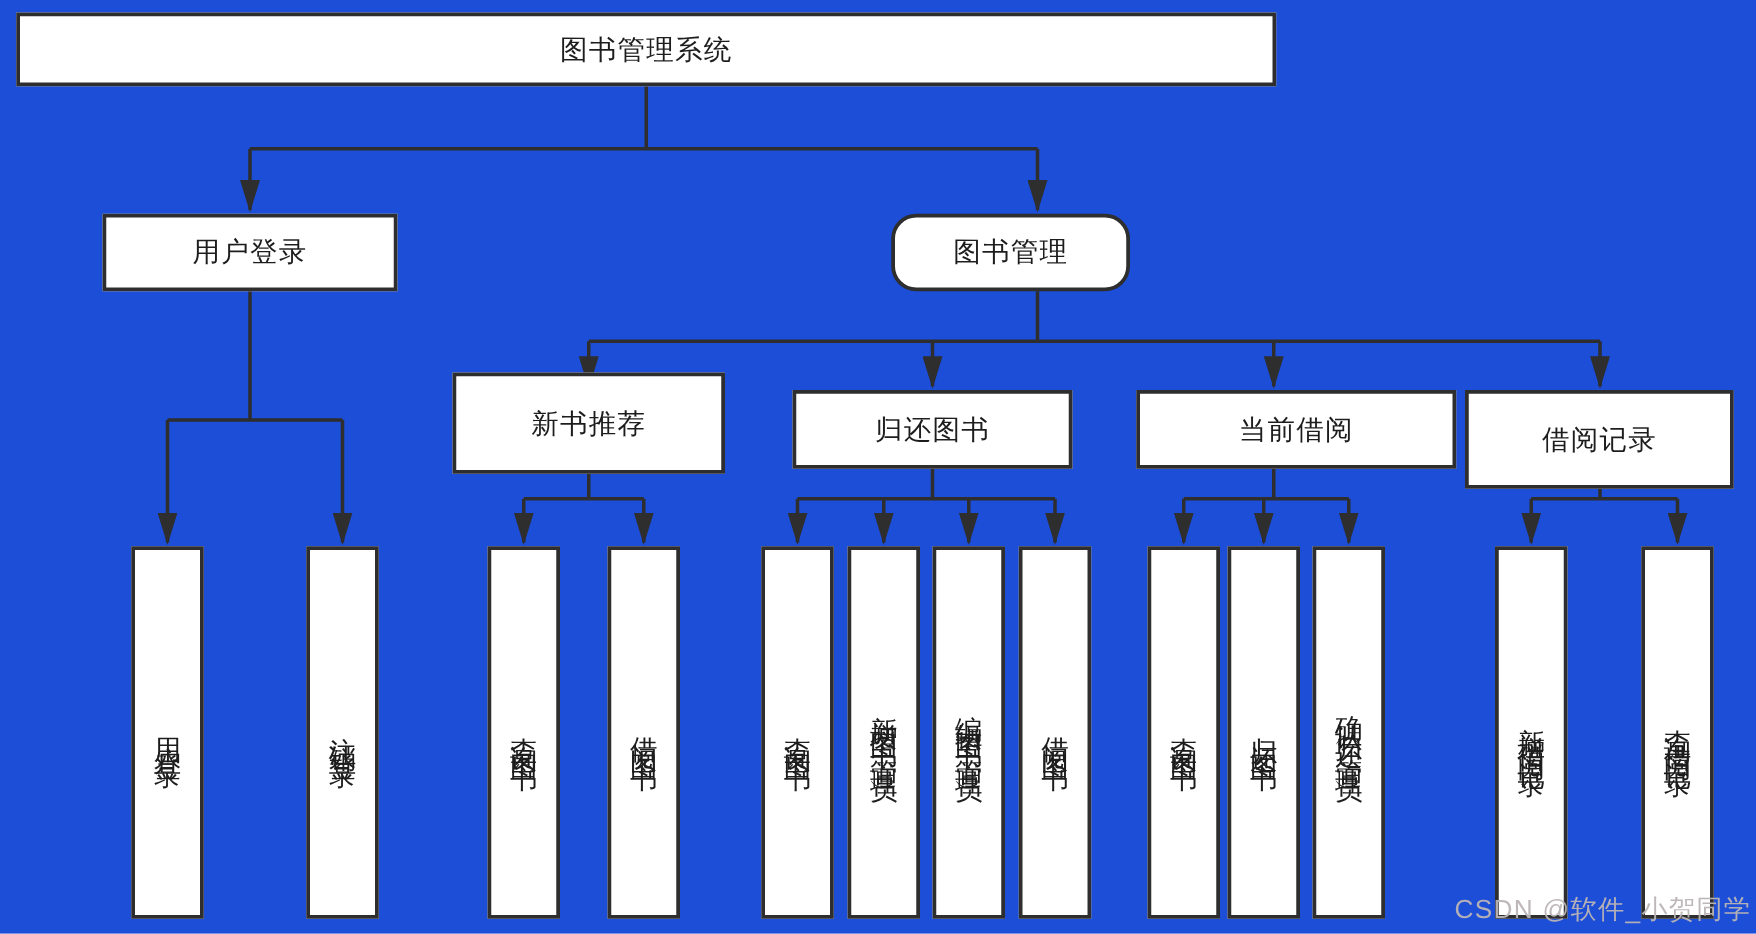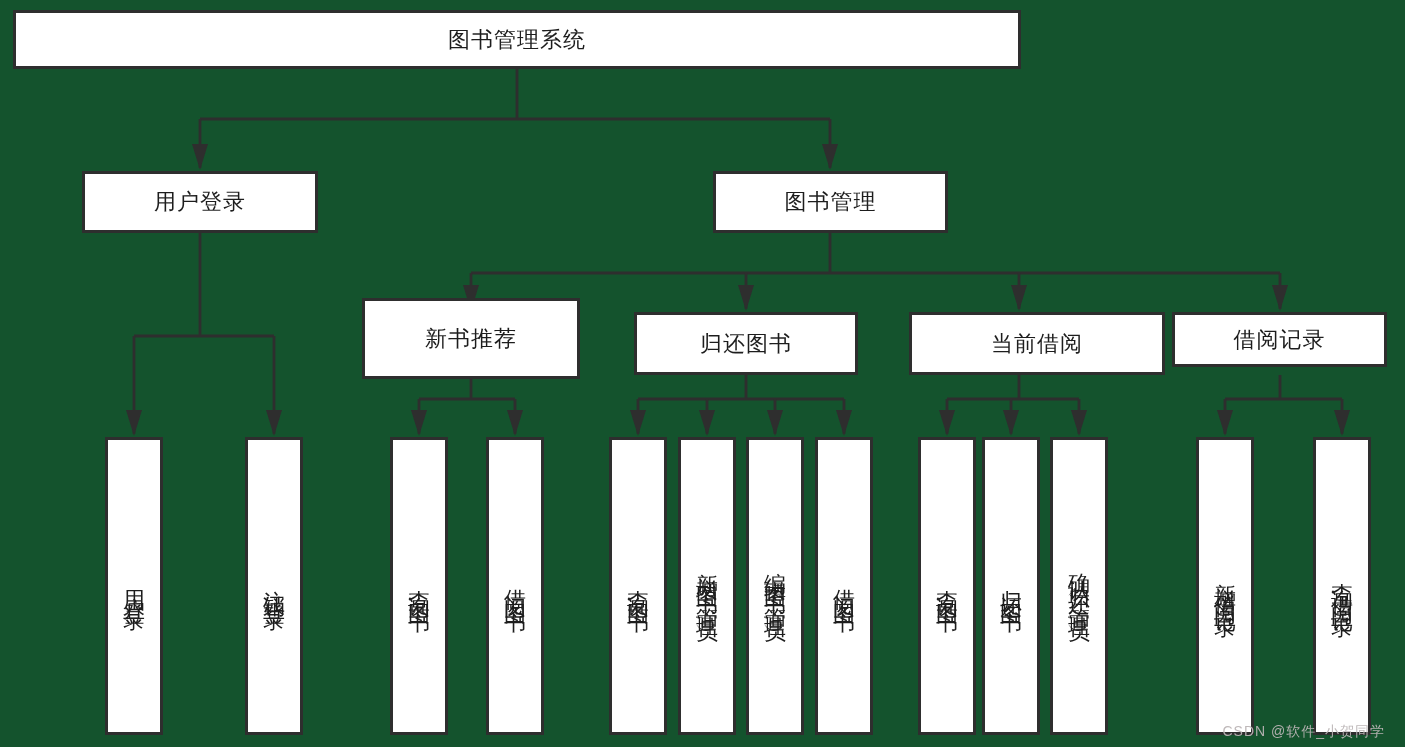--- a/index.html
+++ b/index.html
@@ -4,21 +4,21 @@
 <style>
   html, body {
     margin: 0;
     padding: 0;
     background: #ffffff;
   }
   #stage {
     position: relative;
     width: 1405px;
     height: 747px;
-    background: #14532d;
+    background: #1d4ed8;
     font-family: "Liberation Sans", "DejaVu Sans", sans-serif;
     overflow: hidden;
     text-decoration: underline;
   }
   #wires {
     position: absolute;
     left: 0; top: 0;
     width: 1405px; height: 747px;
   }
   .node {
@@ -45,44 +45,44 @@
     writing-mode: vertical-rl;
     text-orientation: mixed;
     font-size: 22px;
     letter-spacing: 7px;
     line-height: 1;
     white-space: nowrap;
   }
   
   #n-root          { left: 13px;   top: 10px;  width: 1008px; height: 59px; }
   #n-user-login    { left: 82px;   top: 171px; width: 236px;  height: 62px; }
-  #n-book-mgmt     { left: 713px;  top: 171px; width: 235px;  height: 62px; }
+  #n-book-mgmt     { left: 713px;  top: 171px; width: 191px;  height: 62px; border-radius: 20px; }
   #n-new-book      { left: 362px;  top: 298px; width: 218px;  height: 81px; }
   #n-book-borrow   { left: 634px;  top: 312px; width: 224px;  height: 63px; }
   #n-cur-borrow    { left: 909px;  top: 312px; width: 256px;  height: 63px; }
-  #n-borrow-rec    { left: 1172px; top: 312px; width: 215px;  height: 55px; }
+  #n-borrow-rec    { left: 1172px; top: 312px; width: 215px;  height: 79px; }
   
   #n-leaf-login        { left: 105px;  }
   #n-leaf-logout       { left: 245px;  }
   #n-leaf-nb-query     { left: 390px;  }
   #n-leaf-nb-borrow    { left: 486px;  }
   #n-leaf-bb-query     { left: 609px;  }
   #n-leaf-bb-add       { left: 678px;  }
   #n-leaf-bb-edit      { left: 746px;  }
   #n-leaf-bb-borrow    { left: 815px;  }
   #n-leaf-cb-query     { left: 918px;  }
   #n-leaf-cb-return    { left: 982px;  }
   #n-leaf-cb-confirm   { left: 1050px; }
   #n-leaf-br-add       { left: 1196px; }
   #n-leaf-br-query     { left: 1313px; }
   #watermark {
     position: absolute;
-    right: 20px;
+    right: 4px;
     bottom: 6px;
-    font-size: 14px;
+    font-size: 21px;
     color: rgba(186, 180, 181, 0.95);
     letter-spacing: 1px;
     z-index: 5;
     white-space: nowrap;
   }
 </style>
 </head>
 <body>
 
 <div id="stage">

